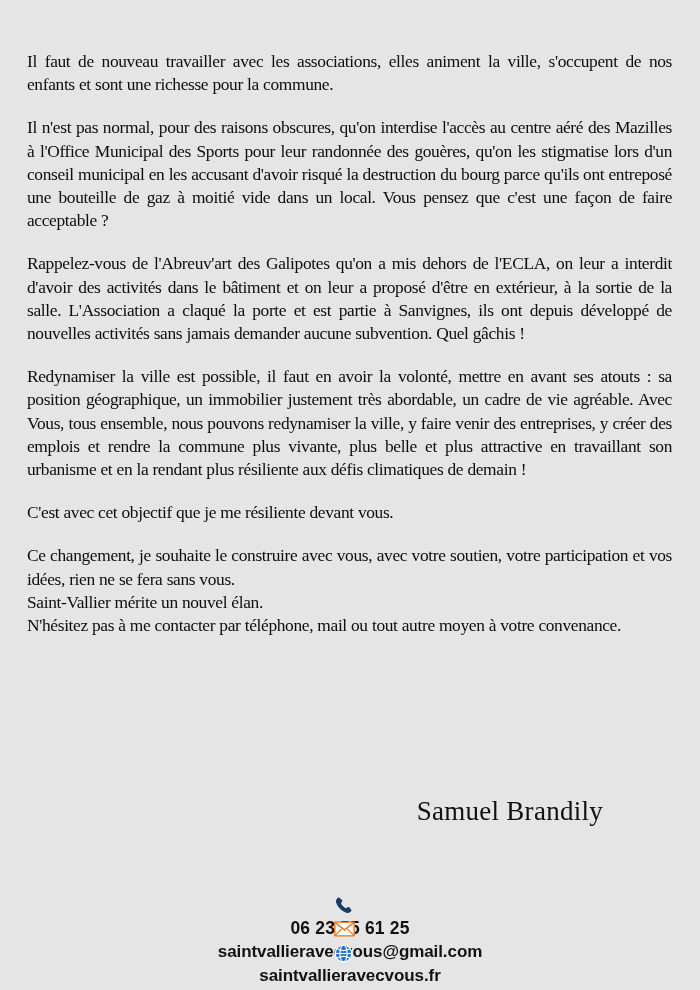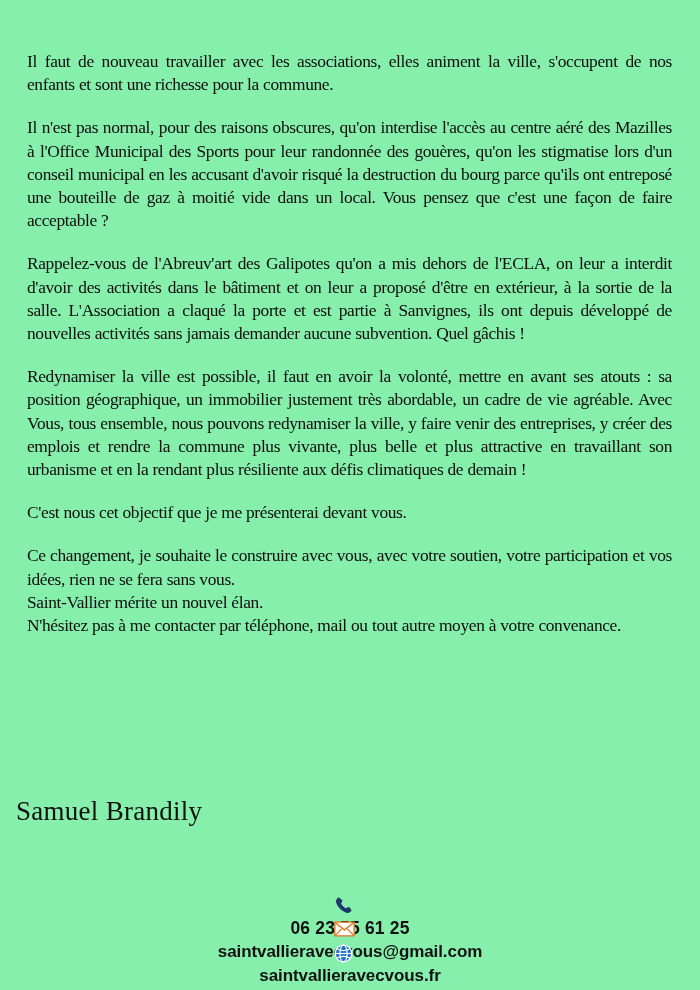--- a/index.html
+++ b/index.html
@@ -15,21 +15,21 @@
     position: relative;
     overflow: hidden;
     font-family: "Liberation Serif", "DejaVu Serif", serif;
     color: #0d0d0d;
     -webkit-font-smoothing: antialiased;
   }
 
   .page {
     position: absolute;
     inset: 0;
-    background: #86efac;
+    background: #e5e5e5;
   }
 
   
   .letter-body {
     position: absolute;
     left: 27px;
     top: 50px;
     width: 645px;
   }
 
@@ -49,24 +49,24 @@
   }
 
   
   .para > span.line-block {
     display: block;
   }
 
   
   .signature-row {
     position: absolute;
-    left: 16px;
+    left: 34px;
     top: 795px;
     width: 645px;
-    text-align: left;
+    text-align: right;
     padding-right: 76px;
     box-sizing: border-box;
   }
 
   .signature-name {
     font-family: "Liberation Serif", "DejaVu Serif", serif;
     font-size: 27px;
     line-height: 32px;
     letter-spacing: 0.01em;
     color: #111111;
@@ -128,21 +128,21 @@
 
     <p class="para">Il faut de nouveau travailler avec les associations, elles animent la ville, s'occupent de nos enfants et sont une richesse pour la commune.</p>
 
     <p class="para">Il n'est pas normal, pour des raisons obscures, qu'on interdise l'accès au centre aéré des Mazilles à l'Office Municipal des Sports pour leur randonnée des gouères, qu'on les stigmatise lors d'un conseil municipal en les accusant d'avoir risqué la destruction du bourg parce qu'ils ont entreposé une bouteille de gaz à moitié vide dans un local. Vous pensez que c'est une façon de faire acceptable ?</p>
 
     <p class="para">Rappelez-vous de l'Abreuv'art des Galipotes qu'on a mis dehors de l'ECLA, on leur a interdit d'avoir des activités dans le bâtiment et on leur a proposé d'être en extérieur, à la sortie de la salle. L'Association a claqué la porte et est partie à Sanvignes, ils ont depuis développé de nouvelles activités sans jamais demander aucune subvention. Quel gâchis !</p>
 
 
     <p class="para">Redynamiser la ville est possible, il faut en avoir la volonté, mettre en avant ses atouts : sa position géographique, un immobilier justement très abordable, un cadre de vie agréable. Avec Vous, tous ensemble, nous pouvons redynamiser la ville, y faire venir des entreprises, y créer des emplois et rendre la commune plus vivante, plus belle et plus attractive en travaillant son urbanisme et en la rendant plus résiliente aux défis climatiques de demain !</p>
 
-    <p class="para">C'est nous cet objectif que je me présenterai devant vous.</p>
+    <p class="para">C'est avec cet objectif que je me résiliente devant vous.</p>
 
     <p class="para">
       <span class="line-block">Ce changement, je souhaite le construire avec vous, avec votre soutien, votre participation et vos idées, rien ne se fera sans vous.</span>
       <span class="line-block">Saint-Vallier mérite un nouvel élan.</span>
       <span class="line-block">N'hésitez pas à me contacter par téléphone, mail ou tout autre moyen à votre convenance.</span>
     </p>
 
   </div>
 
   <div class="signature-row">

